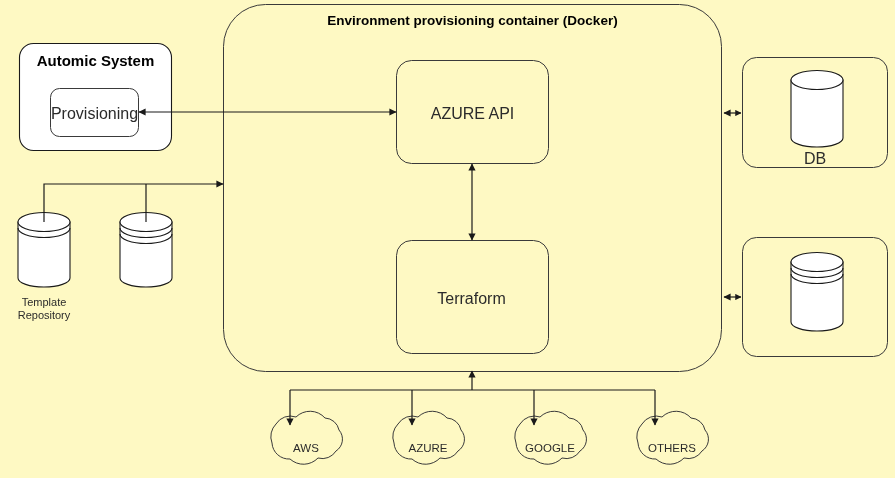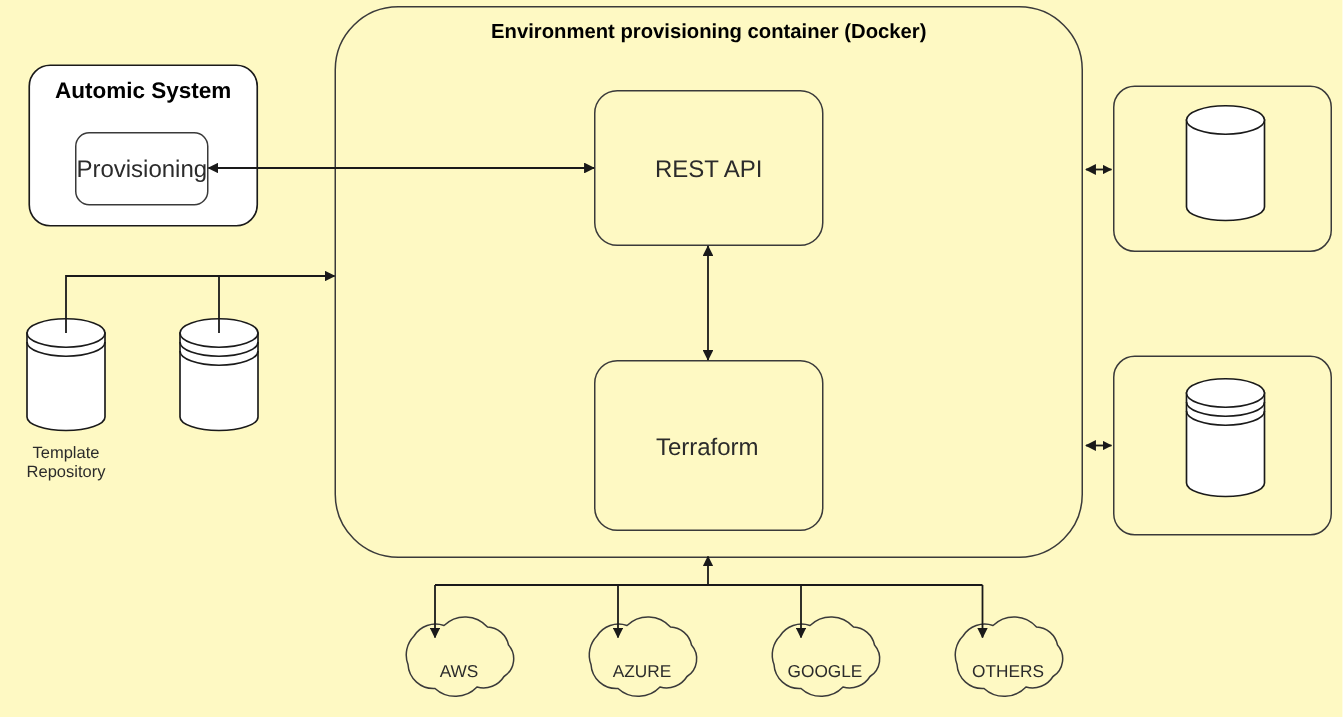--- a/index.html
+++ b/index.html
@@ -177,24 +177,25 @@
     <line class="connector" x1="534" y1="390" x2="534" y2="425" marker-end="url(#arrow-end)"></line>
     <line class="connector" x1="655" y1="390" x2="655" y2="425" marker-end="url(#arrow-end)"></line>
   </svg>
 
   <div class="lbl lbl-title" style="left:223px; top:13px; width:499px;">Environment provisioning container (Docker)</div>
 
   <div class="lbl lbl-heading" style="left:19px; top:52px; width:153px;">Automic System</div>
 
   <div class="lbl lbl-node" style="left:50px; top:105px; width:89px;">Provisioning</div>
 
-  <div class="lbl lbl-node" style="left:396px; top:105px; width:153px;">REST API</div>
+  <div class="lbl lbl-node" style="left:396px; top:105px; width:153px;">AZURE API</div>
 
   <div class="lbl lbl-node" style="left:396px; top:290px; width:151px;">Terraform</div>
 
+  <div class="lbl lbl-node" style="left:742px; top:150px; width:146px;">DB</div>
 
 
   <div class="lbl lbl-small" style="left:-2px; top:296px; width:92px;">Template
 Repository</div>
 
 
   <div class="lbl lbl-cloud" style="left:266px; top:442px; width:80px;">AWS</div>
 
   <div class="lbl lbl-cloud" style="left:388px; top:442px; width:80px;">AZURE</div>
 

